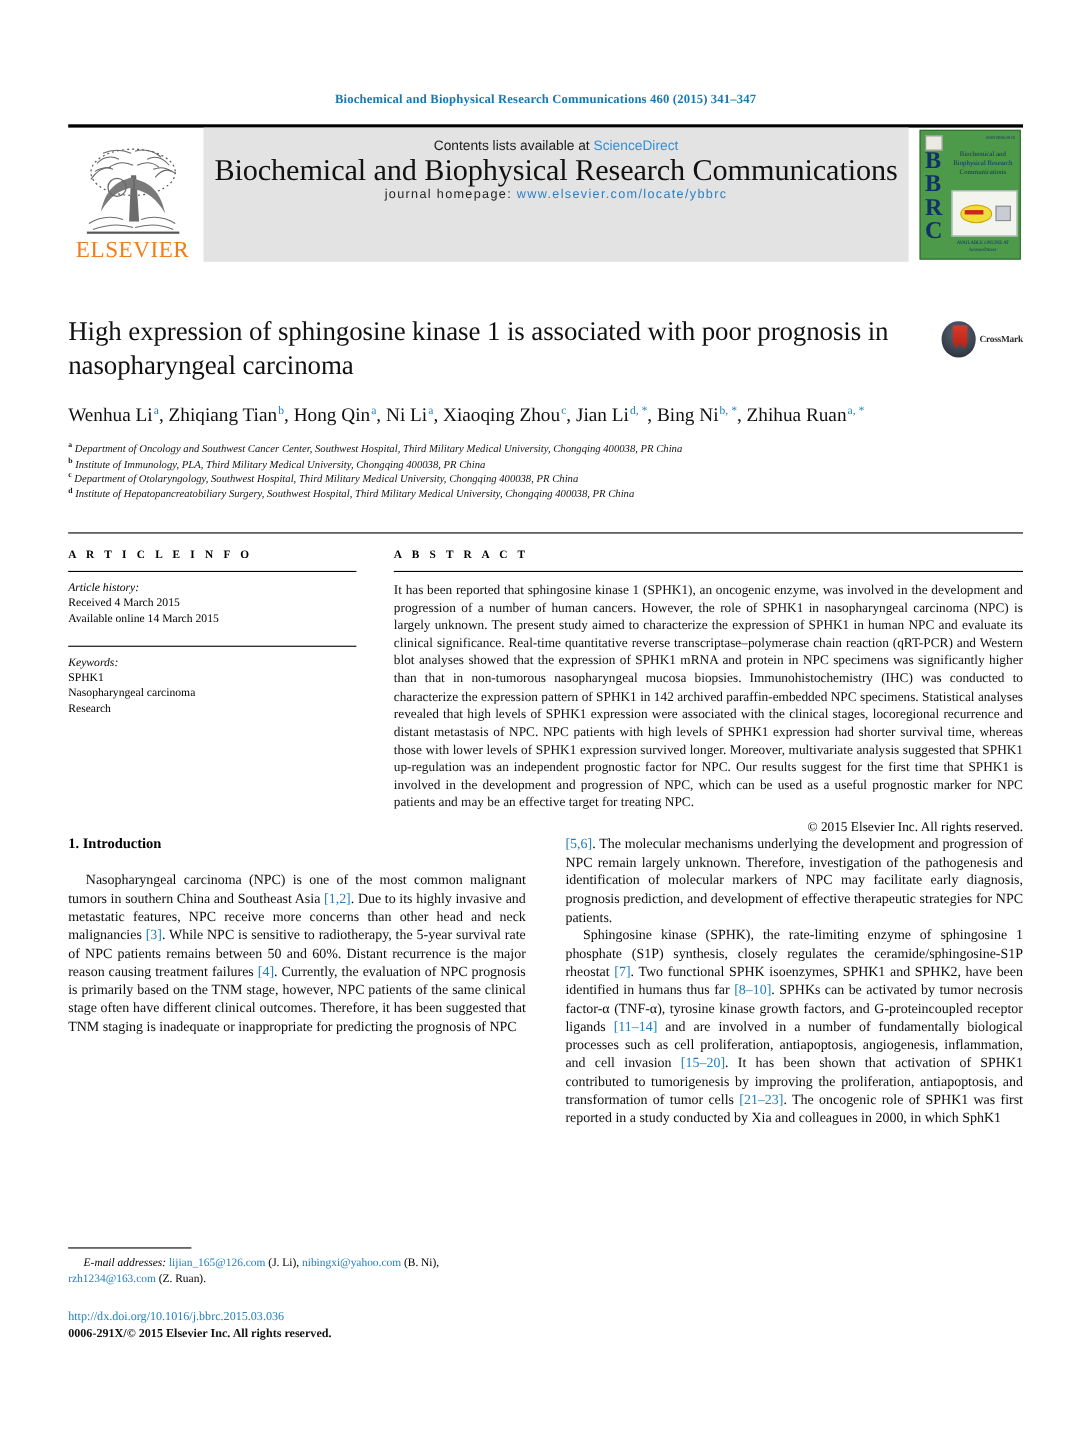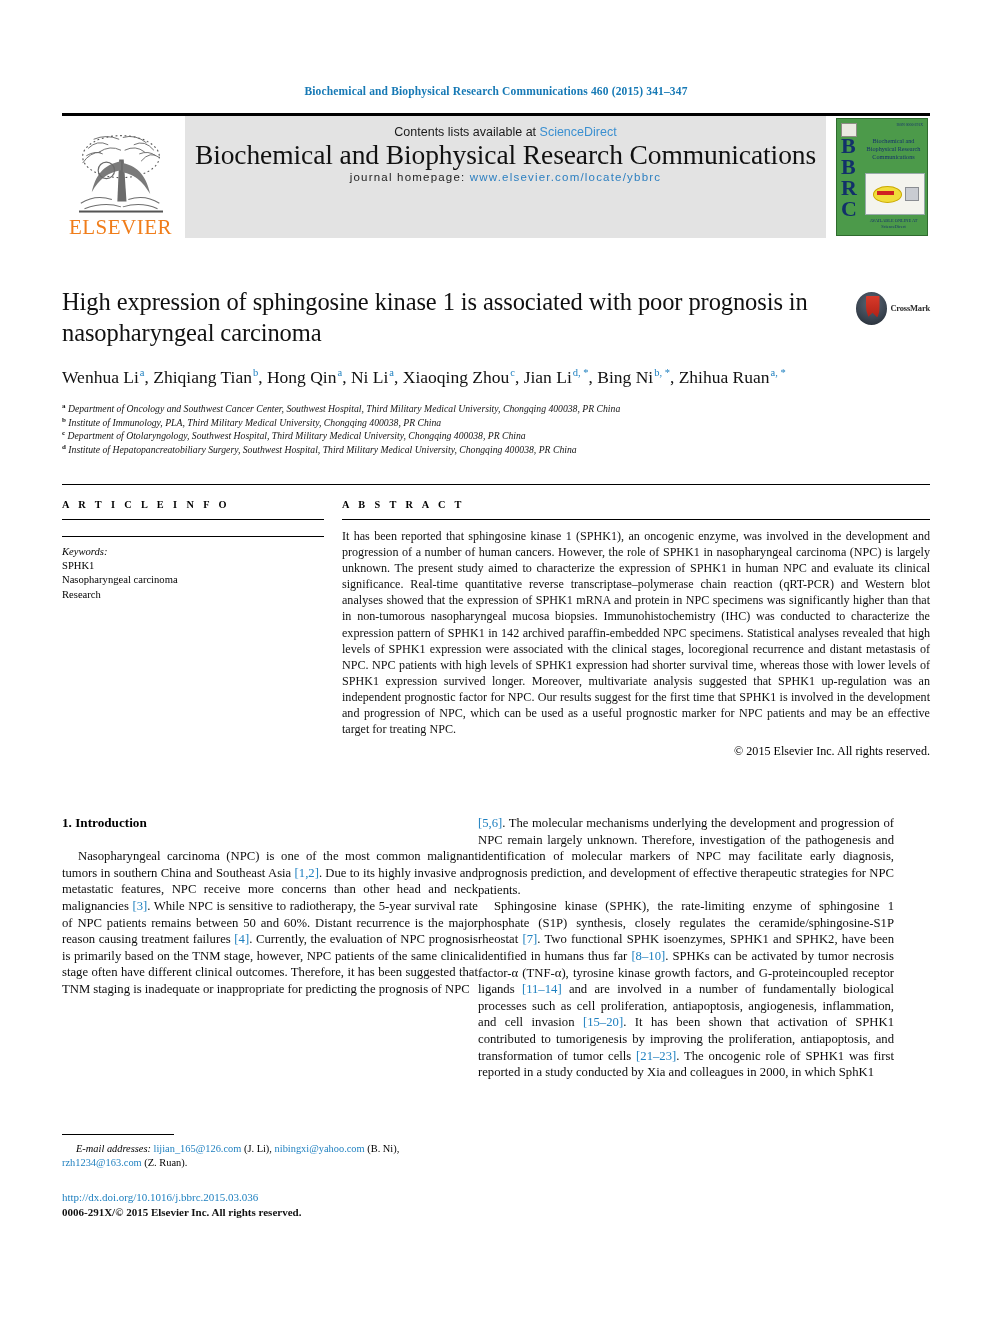--- a/index.html
+++ b/index.html
@@ -292,21 +292,21 @@
     border-top: 1px solid #000;
     padding-top: 14px;
     display: flex;
   }
   .info-col {
     width: 262px;
     flex: 0 0 262px;
   }
   .abstract-col {
     flex: 1 1 auto;
-    margin-left: 18px;
+    margin-left: 34px;
   }
   .sec-head {
     font-family: "Liberation Serif", serif;
     font-weight: bold;
     font-size: 10.3px;
     letter-spacing: 3.4px;
     margin-bottom: 9px;
   }
   .rule {
     border-top: 1px solid #000;
@@ -332,22 +332,22 @@
   }
   .copyline {
     text-align: right;
     font-family: "Liberation Serif", serif;
     font-size: 12.1px;
     margin-top: 7px;
   }
 
   
   .body-wrap {
-    margin-top: 56px;
-    display: flex;
+    display: flex;
+    gap: 36px;
   }
   .col {
     width: 416px;
     flex: 0 0 416px;
   }
   h2.sec-title {
     font-family: "Liberation Serif", serif;
     font-size: 13.2px;
     font-weight: bold;
     margin: 0 0 17px 0;
@@ -494,20 +494,25 @@
       <div><sup>b</sup> <span>Institute of Immunology, PLA, Third Military Medical University, Chongqing 400038, PR China</span></div>
       <div><sup>c</sup> <span>Department of Otolaryngology, Southwest Hospital, Third Military Medical University, Chongqing 400038, PR China</span></div>
       <div><sup>d</sup> <span>Institute of Hepatopancreatobiliary Surgery, Southwest Hospital, Third Military Medical University, Chongqing 400038, PR China</span></div>
     </div>
   </div>
 
   <div class="info-wrap">
     <div class="info-col">
       <div class="sec-head">A R T I C L E   I N F O</div>
       <div class="rule"></div>
+      <div class="info-body">
+        <div class="lbl">Article history:</div>
+        <div>Received 4 March 2015</div>
+        <div>Available online 14 March 2015</div>
+      </div>
       <div class="rule thin"></div>
       <div class="info-body">
         <div class="lbl">Keywords:</div>
         <div>SPHK1</div>
         <div>Nasopharyngeal carcinoma</div>
         <div>Research</div>
       </div>
     </div>
 
     <div class="abstract-col">

